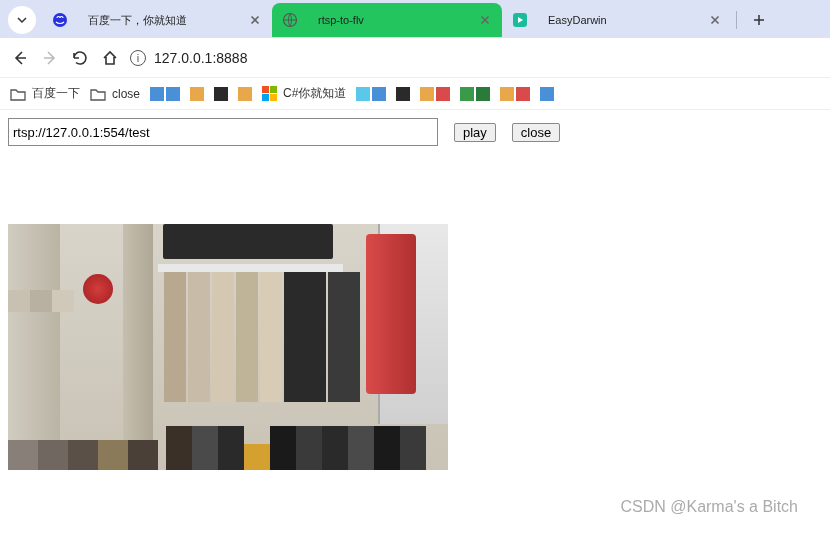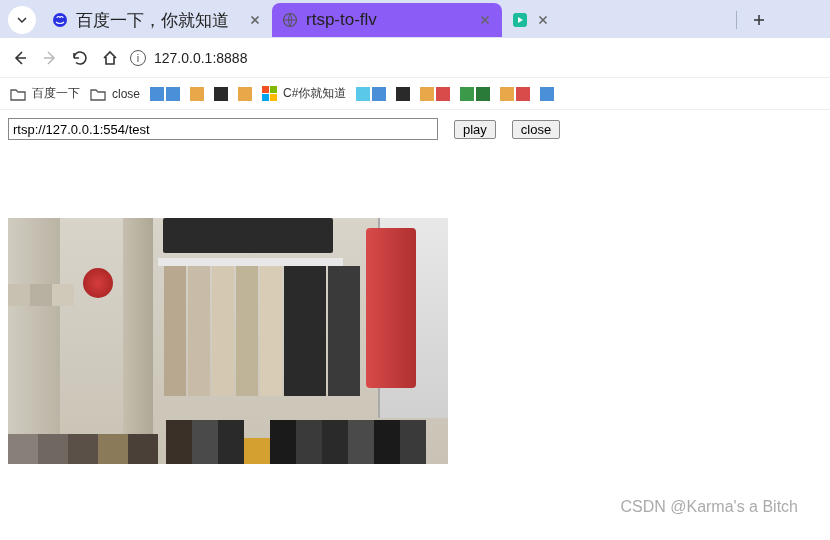--- a/index.html
+++ b/index.html
@@ -1,20 +1,20 @@
 <!DOCTYPE html>
 <html><head>
   <meta charset="utf-8">
   <style>
     * { box-sizing: border-box; margin: 0; padding: 0; font-family: "Segoe UI", Arial, sans-serif; }
     body { width: 830px; height: 540px; background: #fff; overflow: hidden; position: relative; }
     
     .tab-strip { display: flex; align-items: center; height: 38px; background: #dbe2f5; padding: 2px 8px 0; gap: 0; }
-    .tab { display: flex; align-items: center; height: 34px; padding: 0 10px; font-size: 17px; color: #222; border-radius: 8px 8px 0 0; gap: 8px; min-width: 0; position: relative; width: 230px; }
-    .tab.active { background: #8b5cf6; }
+    .tab { display: flex; align-items: center; height: 34px; padding: 0 10px; font-size: 11px; color: #222; border-radius: 8px 8px 0 0; gap: 20px; min-width: 0; position: relative; width: 230px; }
+    .tab.active { background: #22c55e; }
     .tab .favicon { width: 16px; height: 16px; flex-shrink: 0; }
     .tab .label { white-space: nowrap; overflow: hidden; text-overflow: ellipsis; flex: 1; }
     .tab-close { width: 14px; height: 14px; color: #555; cursor: pointer; flex-shrink: 0; }
     .dropdown-btn { width: 28px; height: 28px; display: flex; align-items: center; justify-content: center; border-radius: 14px; background: #fff; margin-right: 6px; }
     .newtab { width: 28px; height: 28px; display: flex; align-items: center; justify-content: center; margin-left: 4px; position: relative; }
     .vsep { width: 1px; height: 18px; background: #a7b0c5; margin: 0 4px; }
     
     .toolbar { display: flex; align-items: center; height: 40px; background: #fff; padding: 0 10px; gap: 10px; border-bottom: 1px solid #eee; }
     .nav-icon { width: 20px; height: 20px; display: flex; align-items: center; justify-content: center; color: #555; }
     .nav-icon.disabled { color: #bbb; }
@@ -27,21 +27,21 @@
     .bm-swatch { width: 14px; height: 14px; }
     .swatch-group { display: flex; gap: 2px; }
     .ms-icon { display: grid; grid-template-columns: 7px 7px; grid-template-rows: 7px 7px; gap: 1px; width: 15px; height: 15px; }
     .ms-icon div:nth-child(1) { background: #f25022; }
     .ms-icon div:nth-child(2) { background: #7fba00; }
     .ms-icon div:nth-child(3) { background: #00a4ef; }
     .ms-icon div:nth-child(4) { background: #ffb900; }
     
     .content { padding: 8px; }
     .controls { display: flex; align-items: center; gap: 16px; }
-    .rtsp-input { width: 430px; height: 22px; font-size: 13px; padding: 1px 4px; font-family: Arial; border: 1px solid #888; }
+    .rtsp-input { width: 430px; height: 28px; font-size: 13px; padding: 1px 4px; font-family: Arial; border: 1px solid #888; }
     .btn { font-size: 13px; padding: 1px 8px; border: 1px solid #888; background: #efefef; font-family: Arial; border-radius: 2px; }
     
     .video-area { margin-top: 78px; width: 440px; height: 246px; position: relative; background: #b0a896; overflow: hidden; }
     .wall { position: absolute; inset: 0; background: linear-gradient(180deg, #d8d4ca 0%, #c9c3b5 100%); }
     .window-r { position: absolute; right: 0; top: 0; width: 70px; height: 200px; background: linear-gradient(180deg, #e8e8e8, #d0d0d0); border-left: 2px solid #aaa; }
     .curtain { position: absolute; right: 32px; top: 10px; width: 50px; height: 160px; background: linear-gradient(90deg, #d94a4a, #b03030); border-radius: 4px; }
     .shelf { position: absolute; left: 150px; top: 40px; width: 185px; height: 8px; background: #e8e8e8; }
     .rack-top { position: absolute; left: 155px; top: 0; width: 170px; height: 35px; background: #2a2a2a; border-radius: 2px; }
     .clothes { position: absolute; top: 48px; display: flex; }
     .garment { width: 22px; height: 130px; margin: 0 1px; }
@@ -81,20 +81,21 @@
         <span class="label">rtsp-to-flv</span>
         <svg class="tab-close" viewBox="0 0 12 12">
           <path d="M3 3l6 6M9 3l-6 6" stroke="#666" stroke-width="1.4"></path>
         </svg>
       </div>
       <div class="tab">
         <span class="favicon"><svg width="16" height="16" viewBox="0 0 16 16">
             <rect x="1" y="1" width="14" height="14" rx="3" fill="#1abc9c"></rect>
             <path d="M6 5v6l5-3z" fill="#fff"></path>
           </svg></span>
+        <span class="label">EasyDarwin</span>
         <svg class="tab-close" viewBox="0 0 12 12">
           <path d="M3 3l6 6M9 3l-6 6" stroke="#666" stroke-width="1.4"></path>
         </svg>
       </div>
     </div>
   <div class="vsep"></div>
   <div class="newtab">
     <svg width="14" height="14" viewBox="0 0 14 14">
         <path d="M7 2v10M2 7h10" stroke="#333" stroke-width="1.5"></path>
       </svg>

